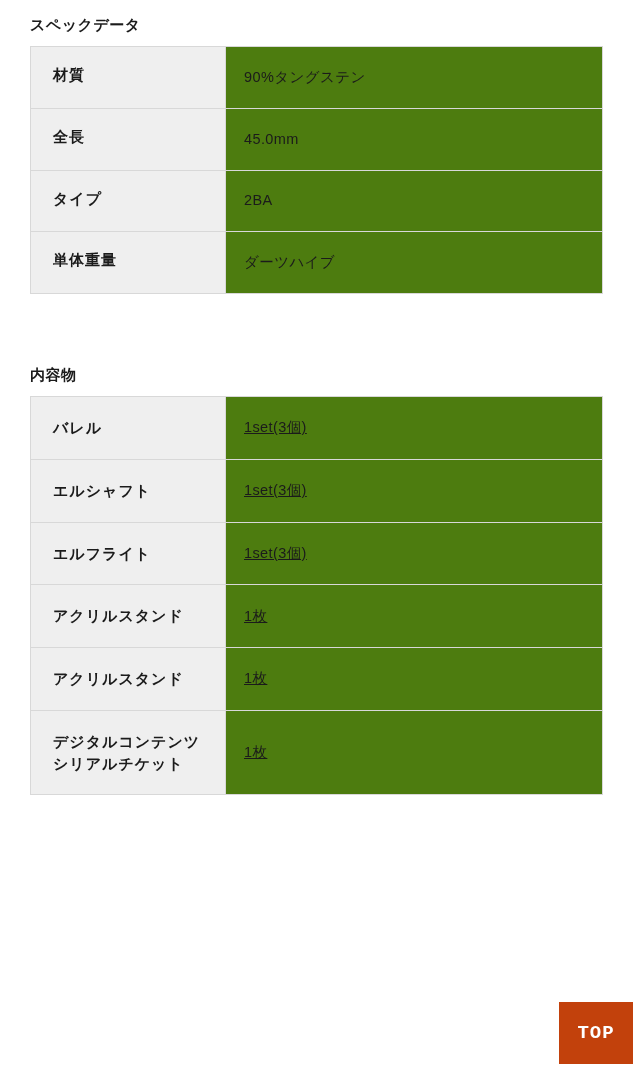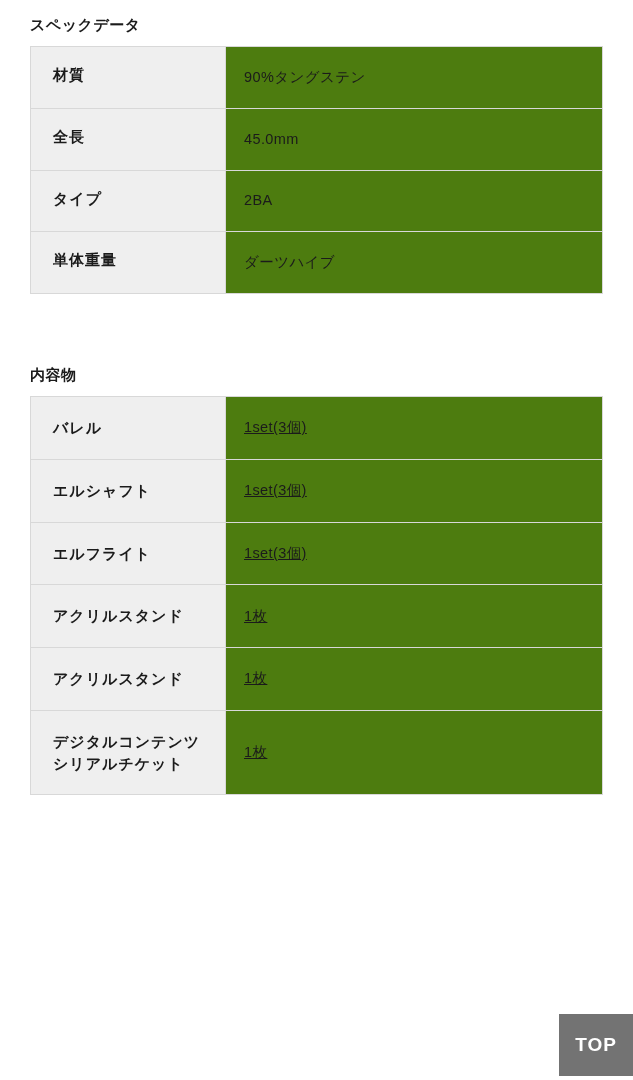--- a/index.html
+++ b/index.html
@@ -80,33 +80,34 @@
     margin-left: 20px;
   }
   .contents-table td {
     padding-top: 20px;
     padding-bottom: 20px;
     text-decoration: underline;
   }
   .top-button {
     position: absolute;
     right: 0;
-    bottom: 4px;
+    bottom: 16px;
     width: 74px;
     height: 62px;
-    background: #737373;
+    background: #c2410c;
     color: #ffffff;
     font-size: 19px;
     font-weight: bold;
     letter-spacing: 1px;
     display: flex;
     align-items: center;
     justify-content: center;
     cursor: pointer;
     user-select: none;
+    font-family: Liberation Mono, monospace;
   }
 </style>
 </head>
 <body>
 
 <div class="page">
 
   <div class="section">
     <h2 class="section-title">スペックデータ</h2>
     <table class="spec-table">

